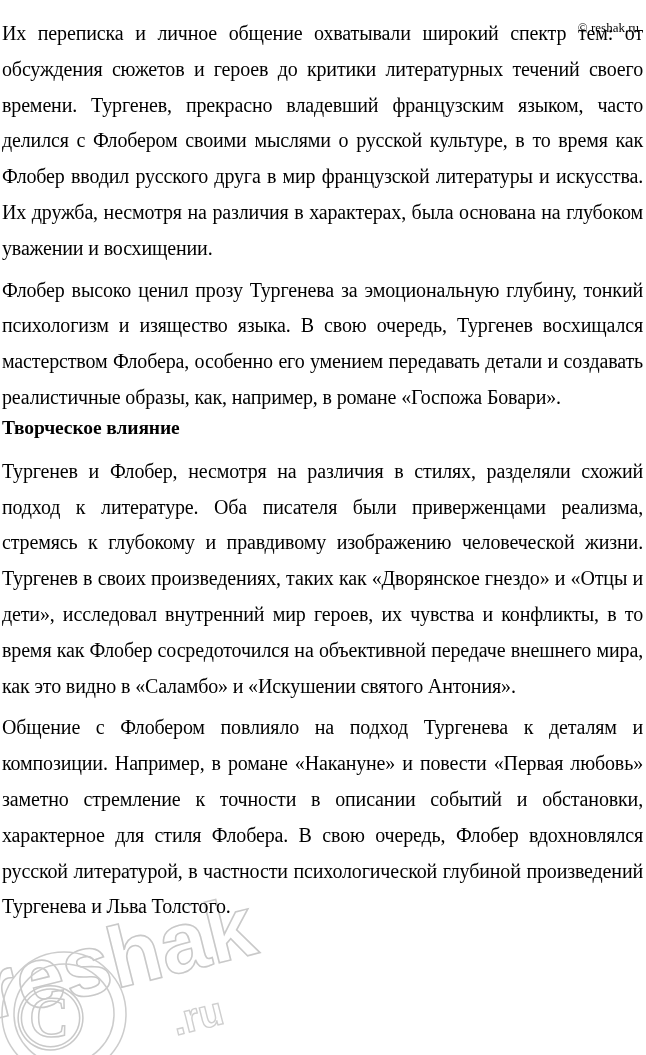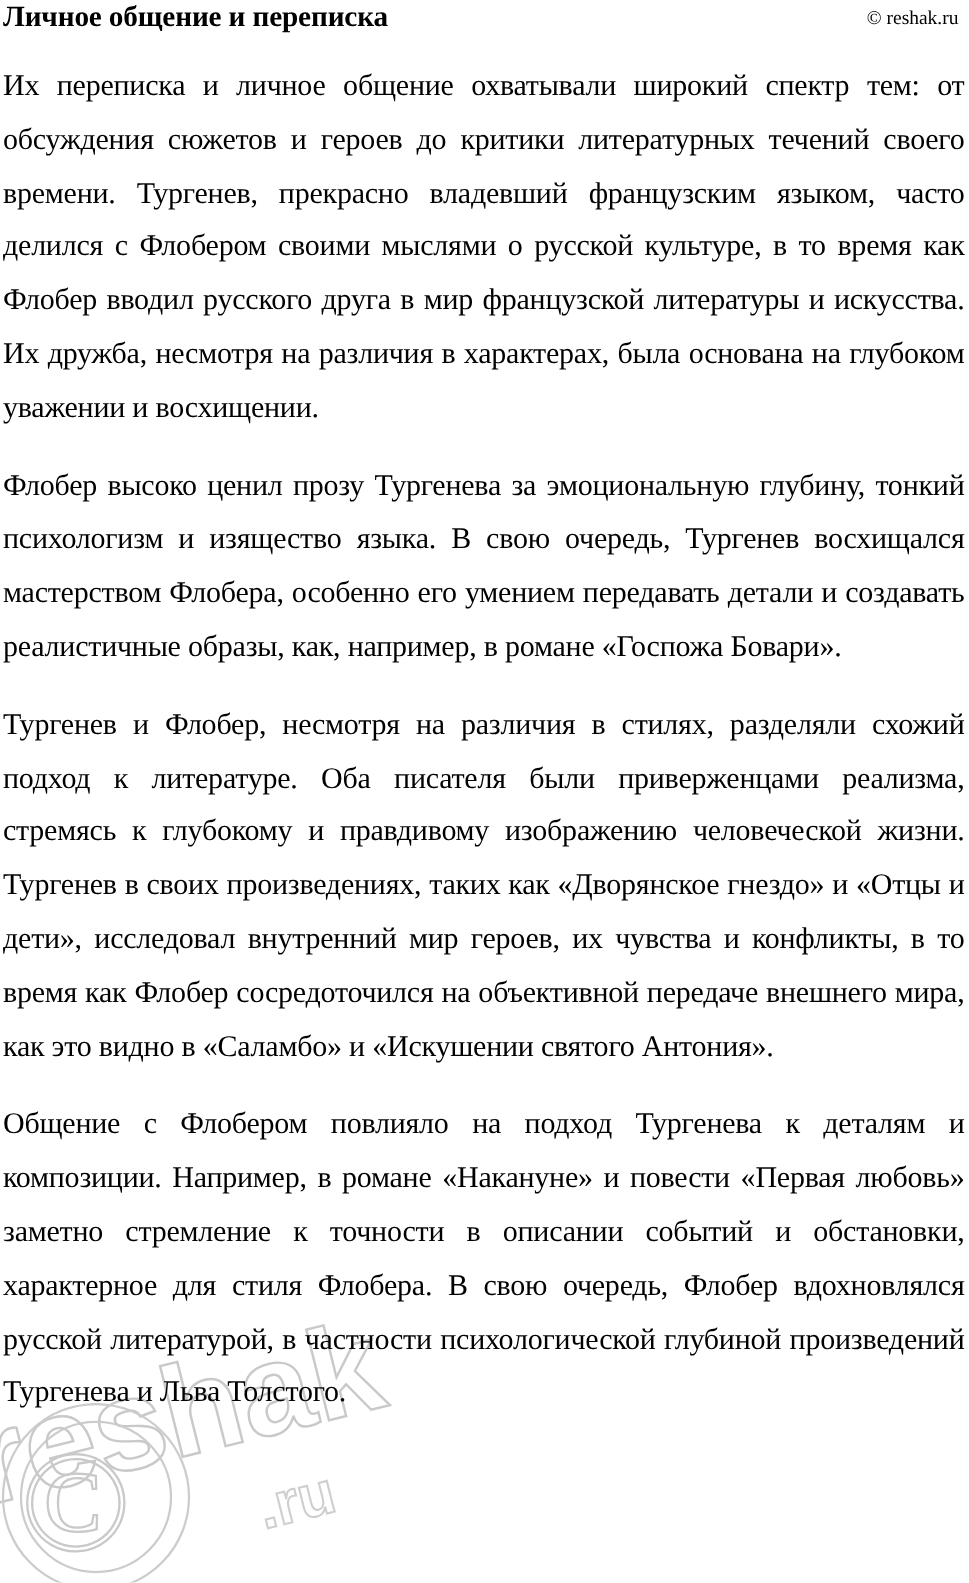--- a/index.html
+++ b/index.html
@@ -100,21 +100,21 @@
     font-size: 20px;
     line-height: 35.8px;
     margin: 0;
     padding: 0;
     text-align: justify;
     text-justify: inter-word;
     letter-spacing: -0.15px;
     word-spacing: 0px;
   }
   p.para.first { margin-top: 16px; }
-  p.para + p.para { margin-top: 16px; }
+  p.para + p.para { margin-top: 6px; }
   .heading-2 + p.para { margin-top: 14px; font-family: Liberation Serif, serif; }
 
   
 </style>
 </head>
 <body>
 
 <div class="page">
 
   <div class="watermark">
@@ -128,21 +128,21 @@
         <circle class="wm-ring" cx="78" cy="103" r="50"></circle>
         <text class="wm-c" x="28" y="138">©</text>
       </g>
     </svg>
   </div>
 
   <div class="content">
 
     <div class="credit">© reshak.ru</div>
 
-    <h2 class="heading heading-1">Личное общение и переписка</h2>
     <p class="para first">Их переписка и личное общение охватывали широкий спектр тем: от обсуждения сюжетов и героев до критики литературных течений своего времени. Тургенев, прекрасно владевший французским языком, часто делился с Флобером своими мыслями о русской культуре, в то время как Флобер вводил русского друга в мир французской литературы и искусства. Их дружба, несмотря на различия в характерах, была основана на глубоком уважении и восхищении.</p>
     <p class="para">Флобер высоко ценил прозу Тургенева за эмоциональную глубину, тонкий психологизм и изящество языка. В свою очередь, Тургенев восхищался мастерством Флобера, особенно его умением передавать детали и создавать реалистичные образы, как, например, в романе «Госпожа Бовари».</p>
 
+    <h2 class="heading heading-2">Творческое влияние</h2>
     <p class="para">Тургенев и Флобер, несмотря на различия в стилях, разделяли схожий подход к литературе. Оба писателя были приверженцами реализма, стремясь к глубокому и правдивому изображению человеческой жизни. Тургенев в своих произведениях, таких как «Дворянское гнездо» и «Отцы и дети», исследовал внутренний мир героев, их чувства и конфликты, в то время как Флобер сосредоточился на объективной передаче внешнего мира, как это видно в «Саламбо» и «Искушении святого Антония».</p>
     <p class="para">Общение с Флобером повлияло на подход Тургенева к деталям и композиции. Например, в романе «Накануне» и повести «Первая любовь» заметно стремление к точности в описании событий и обстановки, характерное для стиля Флобера. В свою очередь, Флобер вдохновлялся русской литературой, в частности психологической глубиной произведений Тургенева и Льва Толстого.</p>
 
   </div>
 </div>
 
 </body></html>

